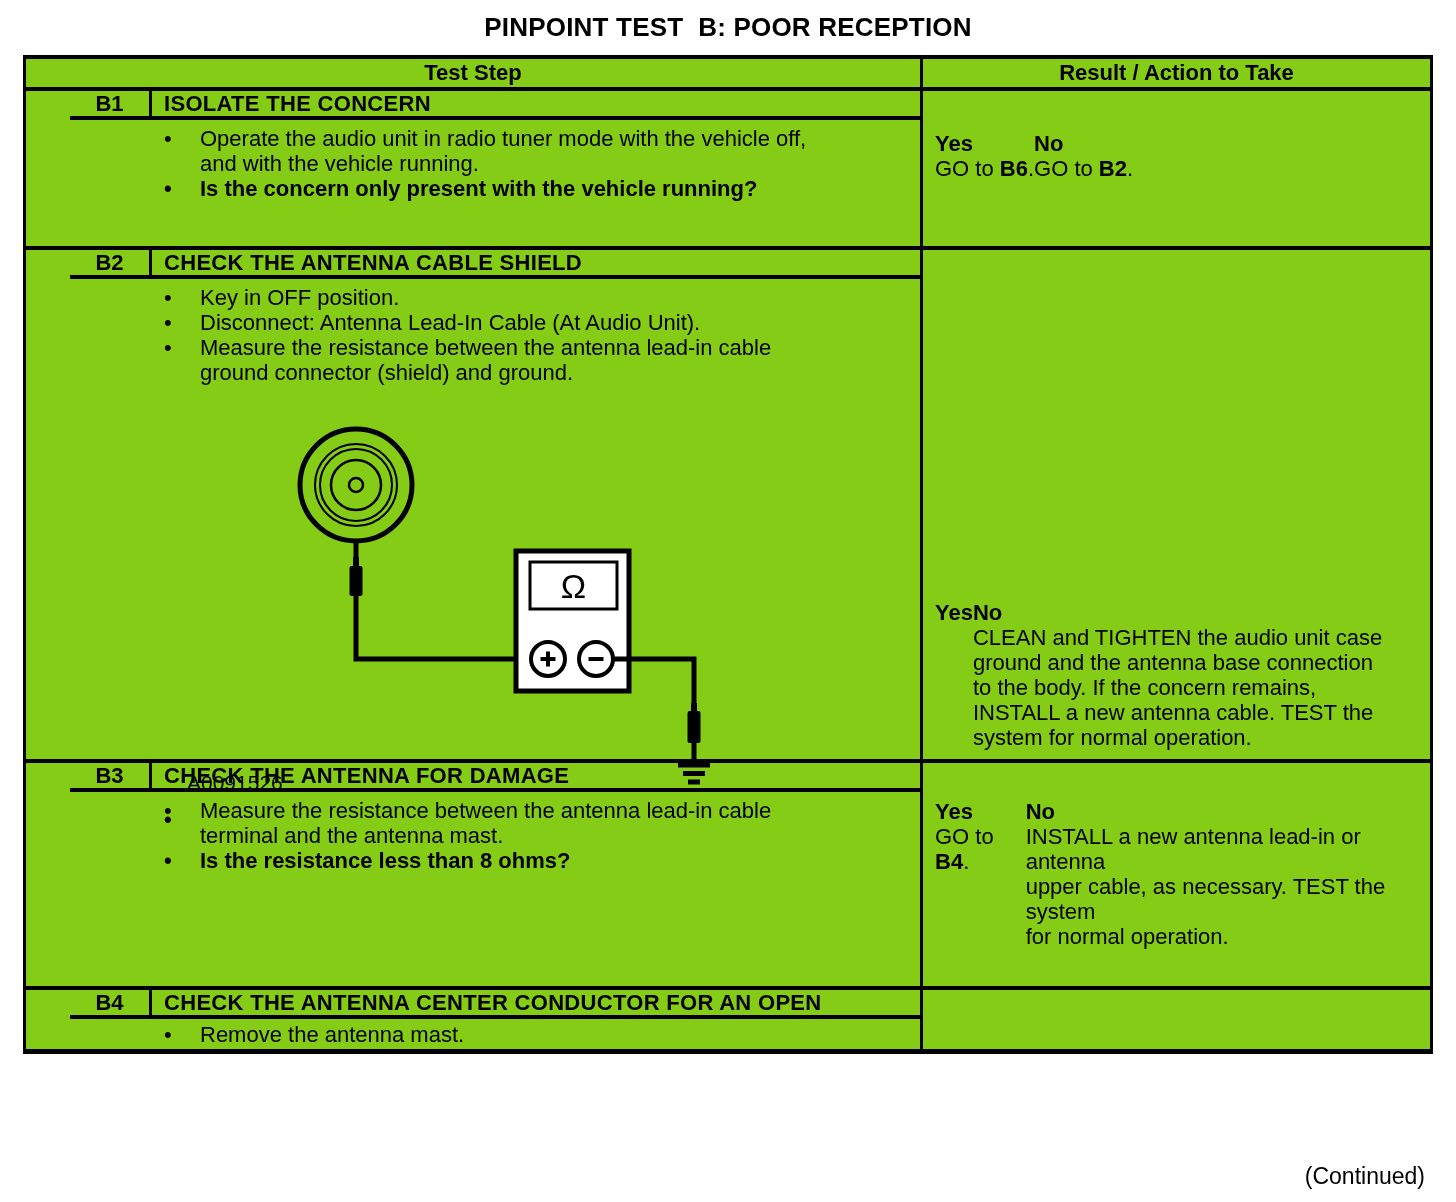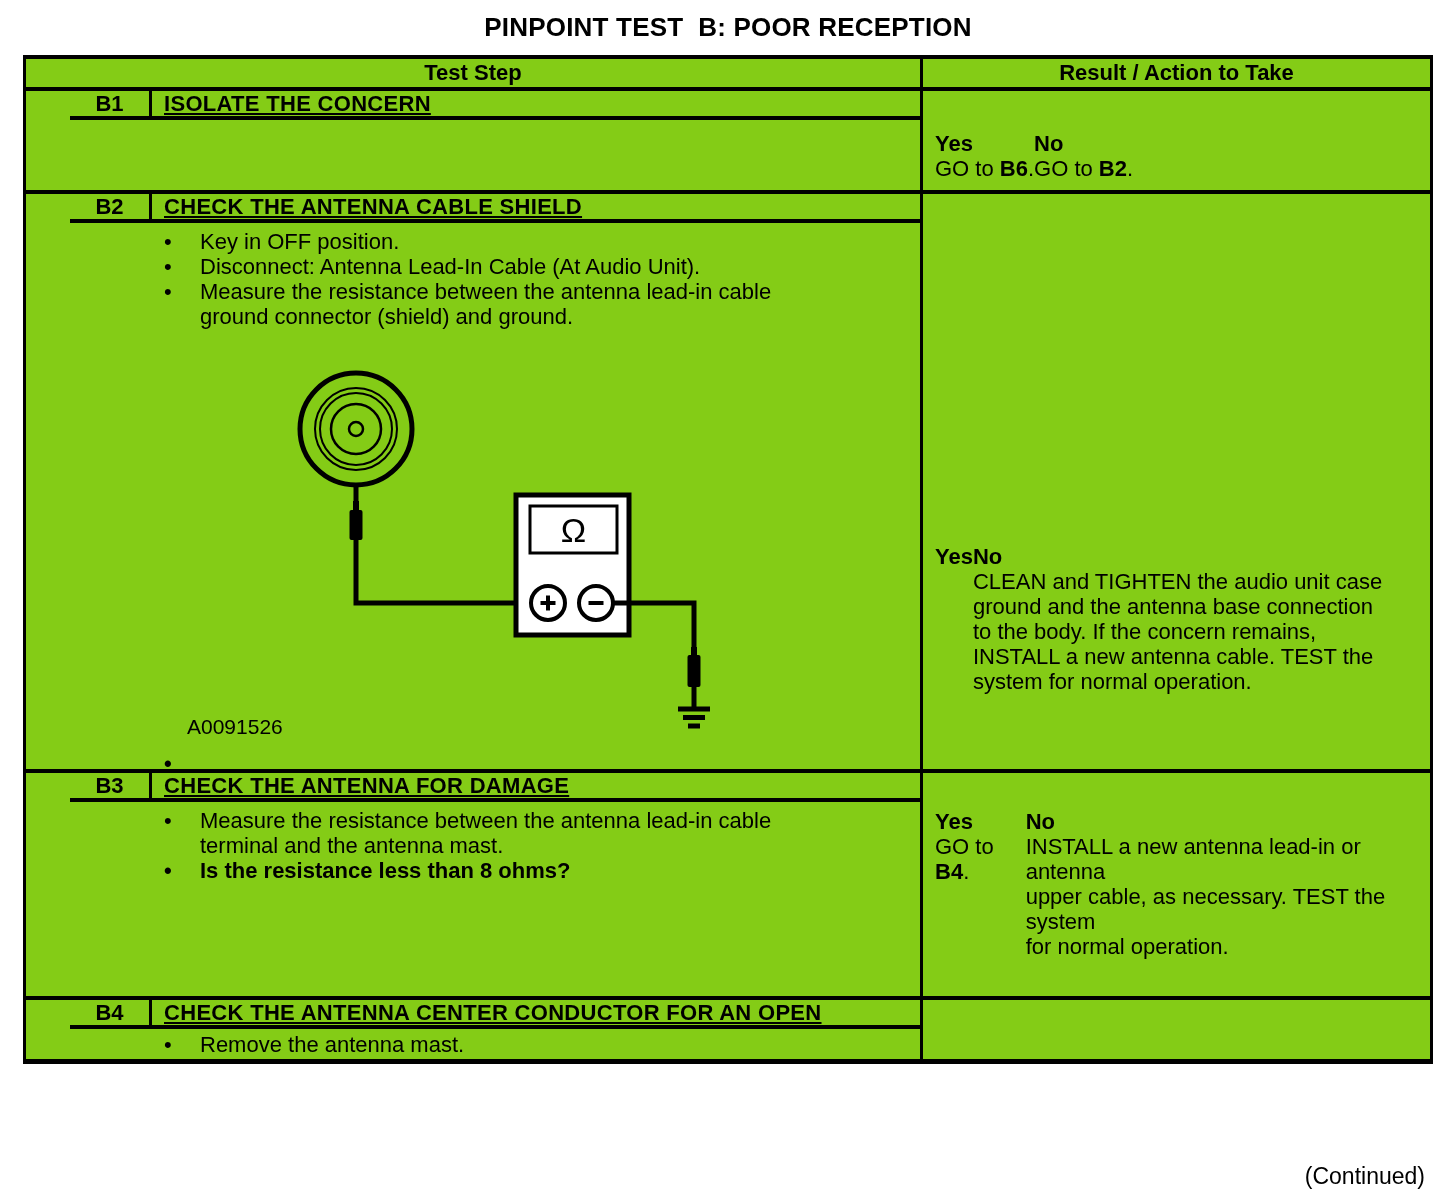--- a/index.html
+++ b/index.html
@@ -38,26 +38,26 @@
   .shead {
     display:grid; grid-template-columns:82px 1fr;
     border-bottom:4px solid #000; height:29px;
   }
   .sid {
     border-right:3px solid #000; font-weight:bold; font-size:22px;
     display:flex; align-items:center; justify-content:center;
   }
   .stitle {
     font-weight:bold; font-size:22px; letter-spacing:0.3px;
-    display:flex; align-items:center; padding-left:12px; white-space:nowrap;text-decoration:underline;
+    display:flex; align-items:center; padding-left:12px; white-space:nowrap;
   }
 
   .sbody { position:relative; font-size:22px; line-height:25px; padding-top:6px; }
   .sbody.b1 { height:126px; }
-  .sbody.b2 { height:546px; }
+  .sbody.b2 { height:480px; }
   .sbody.b3 { height:194px; }
   .sbody.b4 { height:30px; padding-top:3px; }
 
   .bullet { display:flex; margin-bottom:0px; }
   .bullet .dot { width:36px; margin-left:94px; flex:0 0 auto; }
   .bullet .dot::before { content:"•"; font-size:22px; }
   .bullet .txt { flex:1; white-space:pre-line; padding-right:20px; }
   .bullet.bold .txt, .bullet.bold .dot { font-weight:bold; }
 
   .q-bullet { position:absolute; left:0; right:0; top:528px; }
@@ -94,20 +94,31 @@
     <div class="thead">
       <div class="th left">Test Step</div>
       <div class="th">Result / Action to Take</div>
     </div>
 
     <div class="step">
       <div class="lcol">
         <div class="shead">
           <div class="sid">B1</div>
           <div class="stitle">ISOLATE THE CONCERN</div>
+        </div>
+        <div class="sbody b1">
+          <div class="bullet">
+            <span class="dot"></span>
+            <span class="txt">Operate the audio unit in radio tuner mode with the vehicle off,
+and with the vehicle running.</span>
+          </div>
+          <div class="bullet bold">
+            <span class="dot"></span>
+            <span class="txt">Is the concern only present with the vehicle running?</span>
+          </div>
         </div>
       </div>
       <div class="rcell r1">
         <div class="rgroup">
           <div class="rhead">Yes</div>
           <div class="rline"><span>GO to </span><b>B6</b><span>.</span></div>
         </div>
         <div class="rgroup">
           <div class="rhead">No</div>
           <div class="rline"><span>GO to </span><b>B2</b><span>.</span></div>

